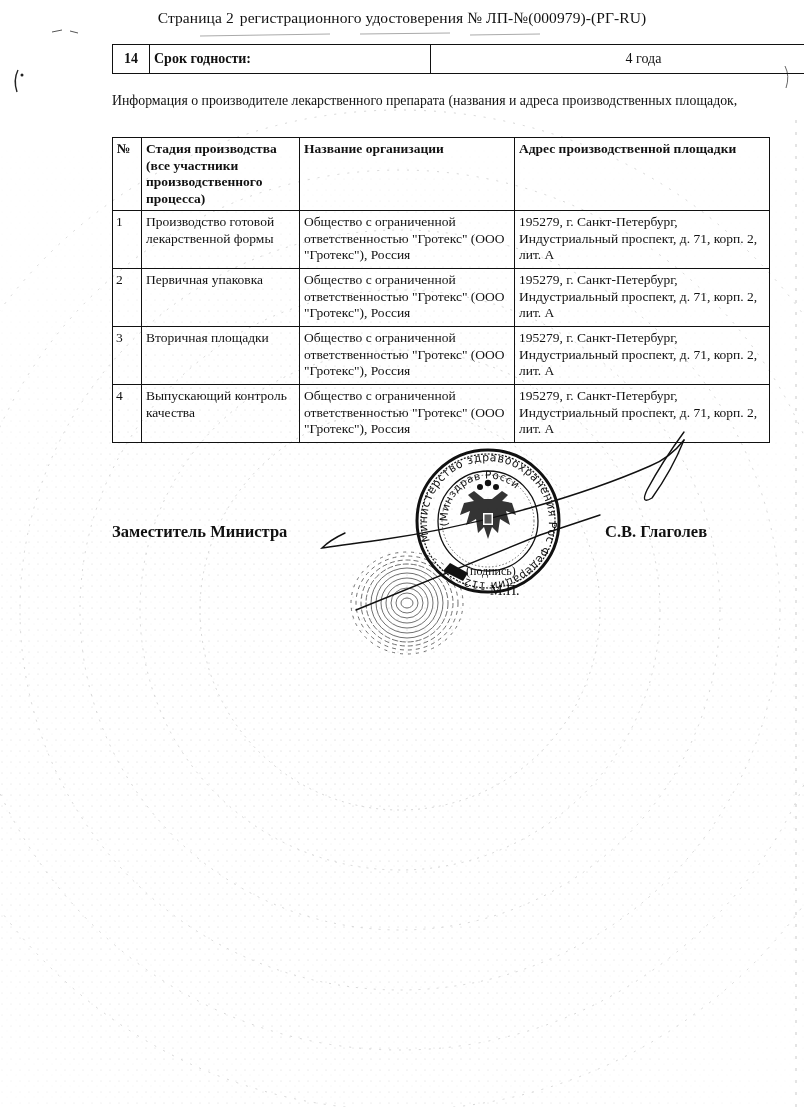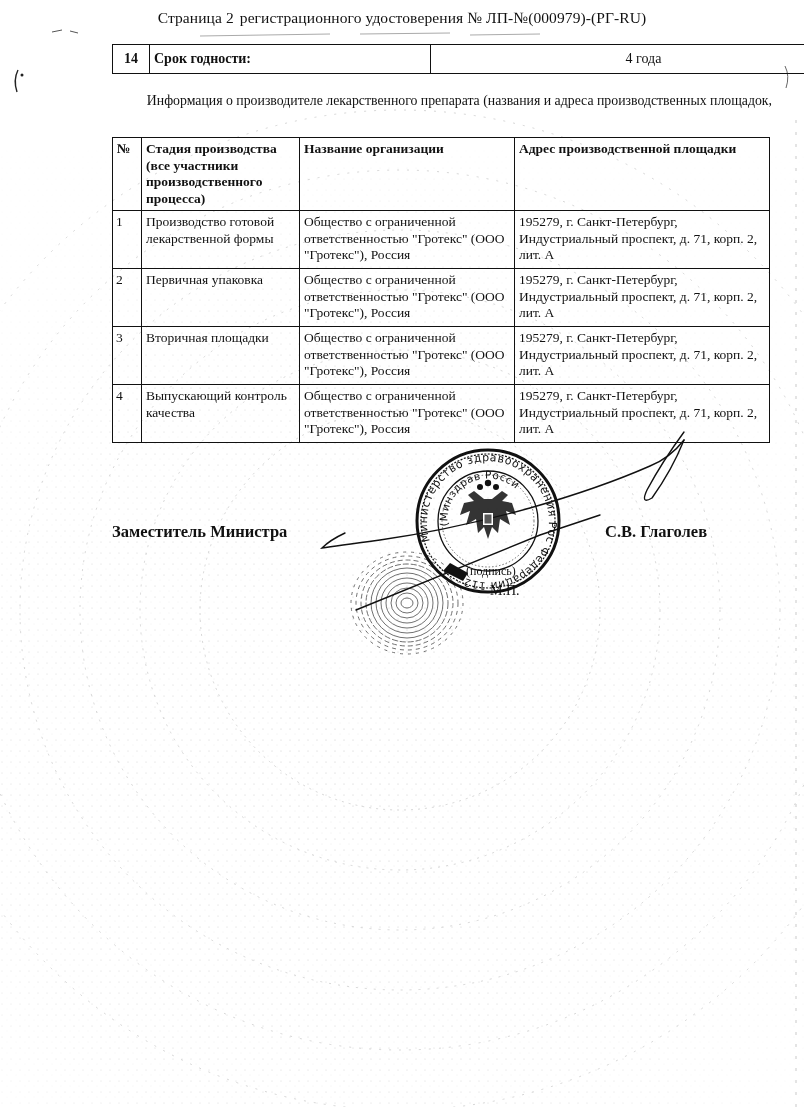--- a/index.html
+++ b/index.html
@@ -14,21 +14,21 @@
     font-size: 15.5px; letter-spacing: 0.1px; z-index: 2;
   }
   .page-title .num-part { margin-left: 6px; }
   table { border-collapse: collapse; position: absolute; z-index: 2; }
   .top-table { left: 112px; top: 44px; width: 745px; height: 30px; padding-left: 48px; }
   .top-table td { border: 1.6px solid #111; font-size: 14px; padding: 0 4px; vertical-align: middle; }
   .top-table td.num { width: 28px; text-align: center; font-weight: bold; }
   .top-table td.label { width: 272px; font-weight: bold; }
   .top-table td.value { text-align: center; }
   .info {
-    position: absolute; left: 112px; width: 660px; top: 93px; text-align: right;
+    position: absolute; left: 112px; width: 660px; top: 93px; text-align: left;
     font-size: 13.8px; line-height: 16px; z-index: 2;
   }
   .main-table { left: 112px; top: 137px; width: 658px; }
   .main-table th, .main-table td {
     border: 1.6px solid #111; font-size: 13.5px; line-height: 16.5px;
     text-align: left; vertical-align: top; padding: 3px 4px 3px 4px;
   }
   .main-table th { font-weight: bold; height: 62px; }
   .main-table td { height: 51px; }
   .c1 { width: 20px; }

